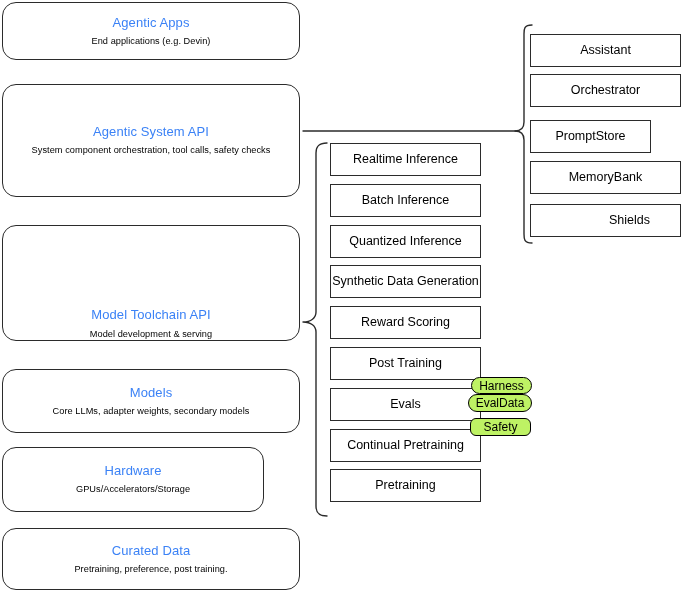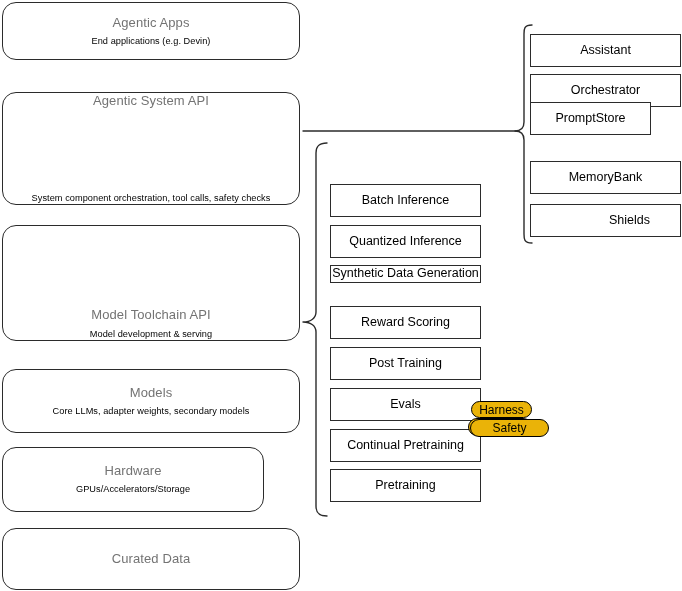--- a/index.html
+++ b/index.html
@@ -36,21 +36,21 @@
     align-items: center;
     justify-content: center;
     text-align: center;
     line-height: 1.25;
   }
 
   
   .layer-box { border-radius: 14px; }
   .layer-title {
     font-size: 13px;
-    color: #737373;
+    color: #3b82f6;
     letter-spacing: 0.1px;
   }
   .layer-sub {
     font-size: 9.2px;
     color: #000;
     margin-top: 5px;
     letter-spacing: 0.05px;
   }
 
   
@@ -62,28 +62,27 @@
     font-size: 12.5px;
     color: #000;
   }
 
   
   .tag-pill {
     position: absolute;
     box-sizing: border-box;
     border: 1.6px solid #000;
     border-radius: 999px;
-    background: #eab308;
+    background: #bef264;
     display: flex;
     align-items: center;
     justify-content: center;
     font-size: 12px;
     color: #000;
     z-index: 40;
-    margin-top: 24px;
   }
 
   
   #connectors {
     position: absolute;
     left: 0;
     top: 0;
     width: 682px;
     height: 591px;
     pointer-events: none;
@@ -121,21 +120,21 @@
              C 311 322, 316 326, 316 332
              L 316 506
              C 316 512, 318 516, 327 516"></path>
   </svg>
 
   <div class="box layer-box" style="left:2px; top:2px; width:298px; height:58px;">
     <div class="layer-title">Agentic Apps</div>
     <div class="layer-sub">End applications (e.g. Devin)</div>
   </div>
 
-  <div class="box layer-box" style="left:2px; top:92px; width:298px; height:113px;justify-content:space-between;">
+  <div class="box layer-box" style="left:2px; top:84px; width:298px; height:113px;">
     <div class="layer-title">Agentic System API</div>
     <div class="layer-sub">System component orchestration, tool calls, safety checks</div>
   </div>
 
   <div class="box layer-box" style="left:2px; top:225px; width:298px; height:116px;justify-content:flex-end;">
     <div class="layer-title">Model Toolchain API</div>
     <div class="layer-sub">Model development &amp; serving</div>
   </div>
 
   <div class="box layer-box" style="left:2px; top:369px; width:298px; height:64px;">
@@ -143,58 +142,62 @@
     <div class="layer-sub">Core LLMs, adapter weights, secondary models</div>
   </div>
 
   <div class="box layer-box" style="left:2px; top:447px; width:262px; height:65px;">
     <div class="layer-title">Hardware</div>
     <div class="layer-sub">GPUs/Accelerators/Storage</div>
   </div>
 
   <div class="box layer-box" style="left:2px; top:528px; width:298px; height:62px;">
     <div class="layer-title">Curated Data</div>
-  </div>
-
+    <div class="layer-sub">Pretraining, preference, post training.</div>
+  </div>
+
+  <div class="box item-box" style="left:330px; top:143px; width:151px; height:33px;">
+    <span class="item-label">Realtime Inference</span>
+  </div>
   <div class="box item-box" style="left:330px; top:184px; width:151px; height:33px;">
     <span class="item-label">Batch Inference</span>
   </div>
   <div class="box item-box" style="left:330px; top:225px; width:151px; height:33px;">
     <span class="item-label">Quantized Inference</span>
   </div>
-  <div class="box item-box" style="left:330px; top:265px; width:151px; height:18px;justify-content:flex-end;">
+  <div class="box item-box" style="left:330px; top:265px; width:151px; height:33px;">
     <span class="item-label">Synthetic Data Generation</span>
   </div>
   <div class="box item-box" style="left:330px; top:306px; width:151px; height:33px;">
     <span class="item-label">Reward Scoring</span>
   </div>
   <div class="box item-box" style="left:330px; top:347px; width:151px; height:33px;">
     <span class="item-label">Post Training</span>
   </div>
   <div class="box item-box" style="left:330px; top:388px; width:151px; height:33px;">
     <span class="item-label">Evals</span>
   </div>
   <div class="box item-box" style="left:330px; top:429px; width:151px; height:33px;">
     <span class="item-label">Continual Pretraining</span>
   </div>
   <div class="box item-box" style="left:330px; top:469px; width:151px; height:33px;">
     <span class="item-label">Pretraining</span>
   </div>
 
   <div class="tag-pill" style="left:471px; top:377px; width:61px; height:17px;">Harness</div>
   <div class="tag-pill" style="left:468px; top:394px; width:64px; height:18px;">EvalData</div>
-  <div class="tag-pill" style="left:470px; top:395px; width:79px; height:18px;">Safety</div>
+  <div class="tag-pill" style="left:470px; top:418px; width:61px; height:18px;border-radius:6px;">Safety</div>
 
   <div class="box item-box" style="left:530px; top:34px; width:151px; height:33px;">
     <span class="item-label">Assistant</span>
   </div>
   <div class="box item-box" style="left:530px; top:74px; width:151px; height:33px;">
     <span class="item-label">Orchestrator</span>
   </div>
-  <div class="box item-box" style="left:530px; top:102px; width:121px; height:33px;">
+  <div class="box item-box" style="left:530px; top:120px; width:121px; height:33px;">
     <span class="item-label">PromptStore</span>
   </div>
   <div class="box item-box" style="left:530px; top:161px; width:151px; height:33px;">
     <span class="item-label">MemoryBank</span>
   </div>
   <div class="box item-box" style="left:530px; top:204px; width:151px; height:33px;padding-left:48px;">
     <span class="item-label">Shields</span>
   </div>
 
 </div>

